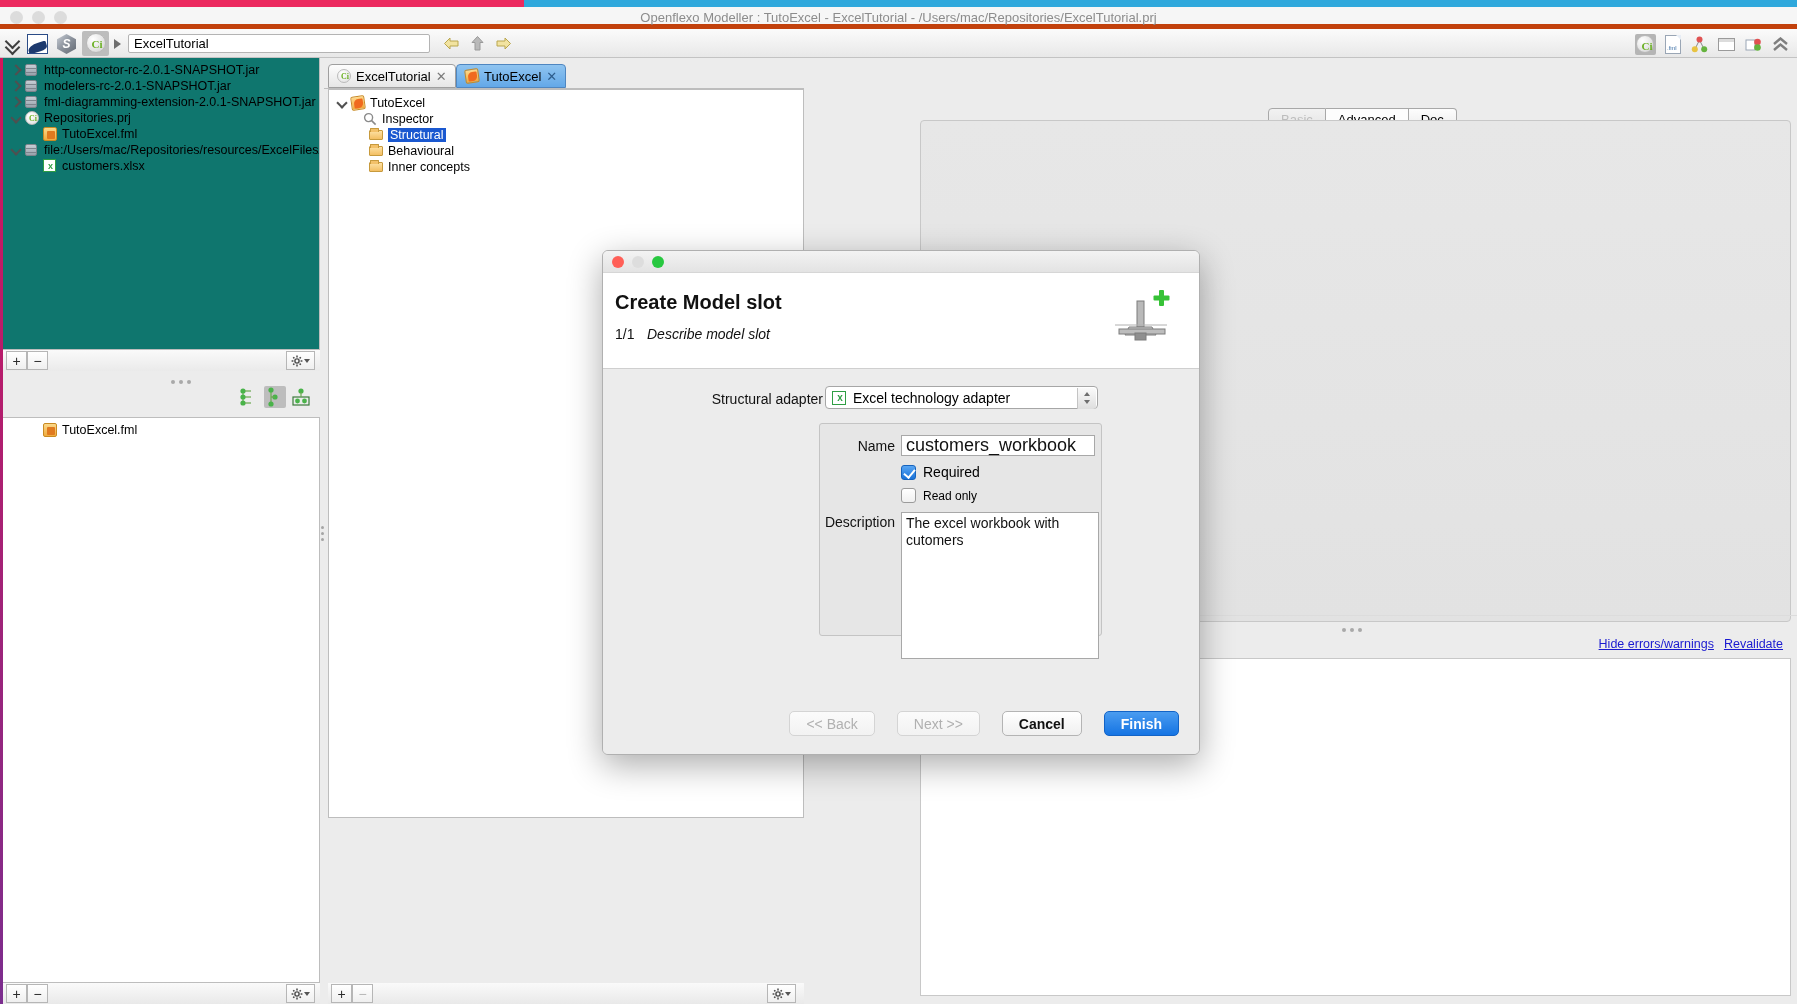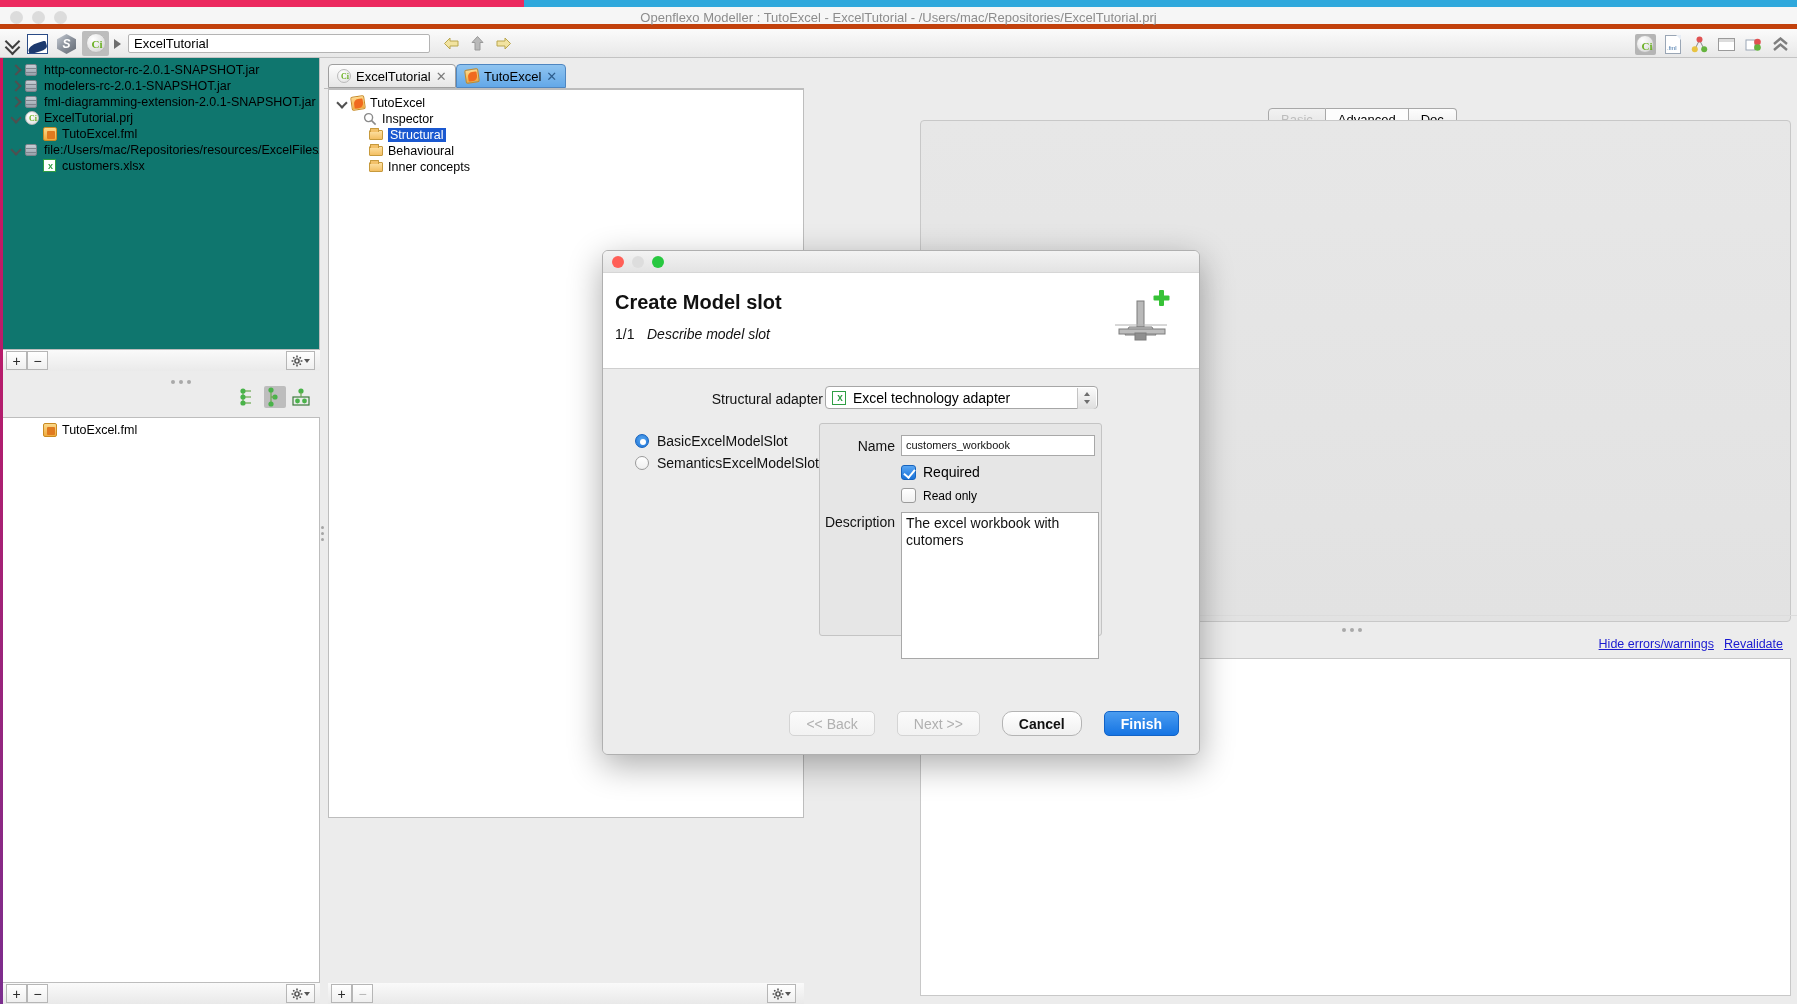--- a/index.html
+++ b/index.html
@@ -334,21 +334,21 @@
   .radio-row span{ font-size:14px;color:#111; }
 
   .fieldbox{
     position:absolute;left:216px;top:53px;width:283px;height:213px;
     background:#e6e6e6;border:1px solid #c4c4c4;border-radius:3px;
   }
   .fb-row{ position:absolute;display:flex;align-items:center; }
   .fb-lbl{ text-align:right;font-size:14px;color:#111; }
   .txtinput{
     background:#fff;border:1px solid #a8a8a8;height:21px;padding:0 4px;
-    font-size:11px;color:#111;line-height:19px;
+    font-size:18px;color:#111;line-height:19px;
   }
   .chk{
     width:15px;height:15px;border:1px solid #9b9b9b;border-radius:3px;
     background:linear-gradient(#ffffff,#f0f0f0);position:relative;flex:0 0 15px;cursor:pointer;
   }
   .chk.on{ background:linear-gradient(#58a6f4,#1a72d8);border-color:#1663bd; }
   .chk.on:after{
     content:"";position:absolute;left:4px;top:1px;width:5px;height:9px;
     border-right:2px solid #fff;border-bottom:2px solid #fff;transform:rotate(40deg);
   }
@@ -359,21 +359,21 @@
 
   .dlg-footer{ position:absolute;left:0;right:0;bottom:0;height:60px;background:#ececec; }
   .btn{
     height:25px;border-radius:5px;border:1px solid #b4b4b4;
     background:linear-gradient(#ffffff,#f0f0f0);
     font-size:14px;color:#111;padding:0 16px;cursor:pointer;
     display:inline-flex;align-items:center;justify-content:center;
   }
   .btn.dis{ color:#b0b0b0;border-color:#d4d4d4;background:linear-gradient(#fbfbfb,#f2f2f2); }
   .btn.primary{ background:linear-gradient(#4a9cf0,#1574e3);border-color:#1263c6;color:#fff;font-weight:bold; }
-  .btn.cancel{ font-weight:bold;border-radius:10px; }
+  .btn.cancel{ font-weight:bold; }
   .foot-btns{ position:absolute;right:20px;top:17px;display:flex;gap:22px; }
 </style>
 </head>
 <body>
 
 <div id="app">
 
   <div class="stripe">
     <div class="stripe-pink"></div>
     <div class="stripe-blue"></div>
@@ -480,21 +480,21 @@
             <span class="ti">
               <span class="ti-db"></span>
             </span>
             <span class="lbl">fml-diagramming-extension-2.0.1-SNAPSHOT.jar</span>
           </div>
           <div class="treerow" style="padding-left: 6px;">
             <span class="twisty open"></span>
             <span class="ti">
               <span class="ti-prj"></span>
             </span>
-            <span class="lbl">ExcelTutorial.prj</span>
+            <span class="lbl">Repositories.prj</span>
           </div>
           <div class="treerow" style="padding-left: 24px;">
             <span class="twisty none"></span>
             <span class="ti">
               <span class="ti-fml"></span>
             </span>
             <span class="lbl">TutoExcel.fml</span>
           </div>
           <div class="treerow" style="padding-left: 6px;">
             <span class="twisty open"></span>
@@ -769,30 +769,20 @@
 
       <div class="dlg-body">
 
         <div class="lbl-tech">Structural adapter</div>
         <div class="combo">
           <span class="xls-sm"></span>
           <span style="font-size:14px;">Excel technology adapter</span>
           <span class="cb-arrow"></span>
         </div>
 
-        <div class="radios">
-          <div class="radio-row">
-            <span class="radio on"></span>
-            <span>BasicExcelModelSlot</span>
-          </div>
-          <div class="radio-row">
-            <span class="radio"></span>
-            <span>SemanticsExcelModelSlot</span>
-          </div>
-        </div>
 
         <div class="fieldbox">
           <div class="fb-row" style="left:0;top:11px;width:100%;">
             <span class="fb-lbl" style="width:75px;">Name</span>
             <span class="txtinput" style="margin-left:6px;width:194px;">customers_workbook</span>
           </div>
           <div class="fb-row" style="left:0;top:40px;width:100%;">
             <span style="width:75px;"></span>
             <span class="chk on" style="margin-left:6px;"></span>
             <span style="margin-left:7px;font-size:14px;">Required</span>

